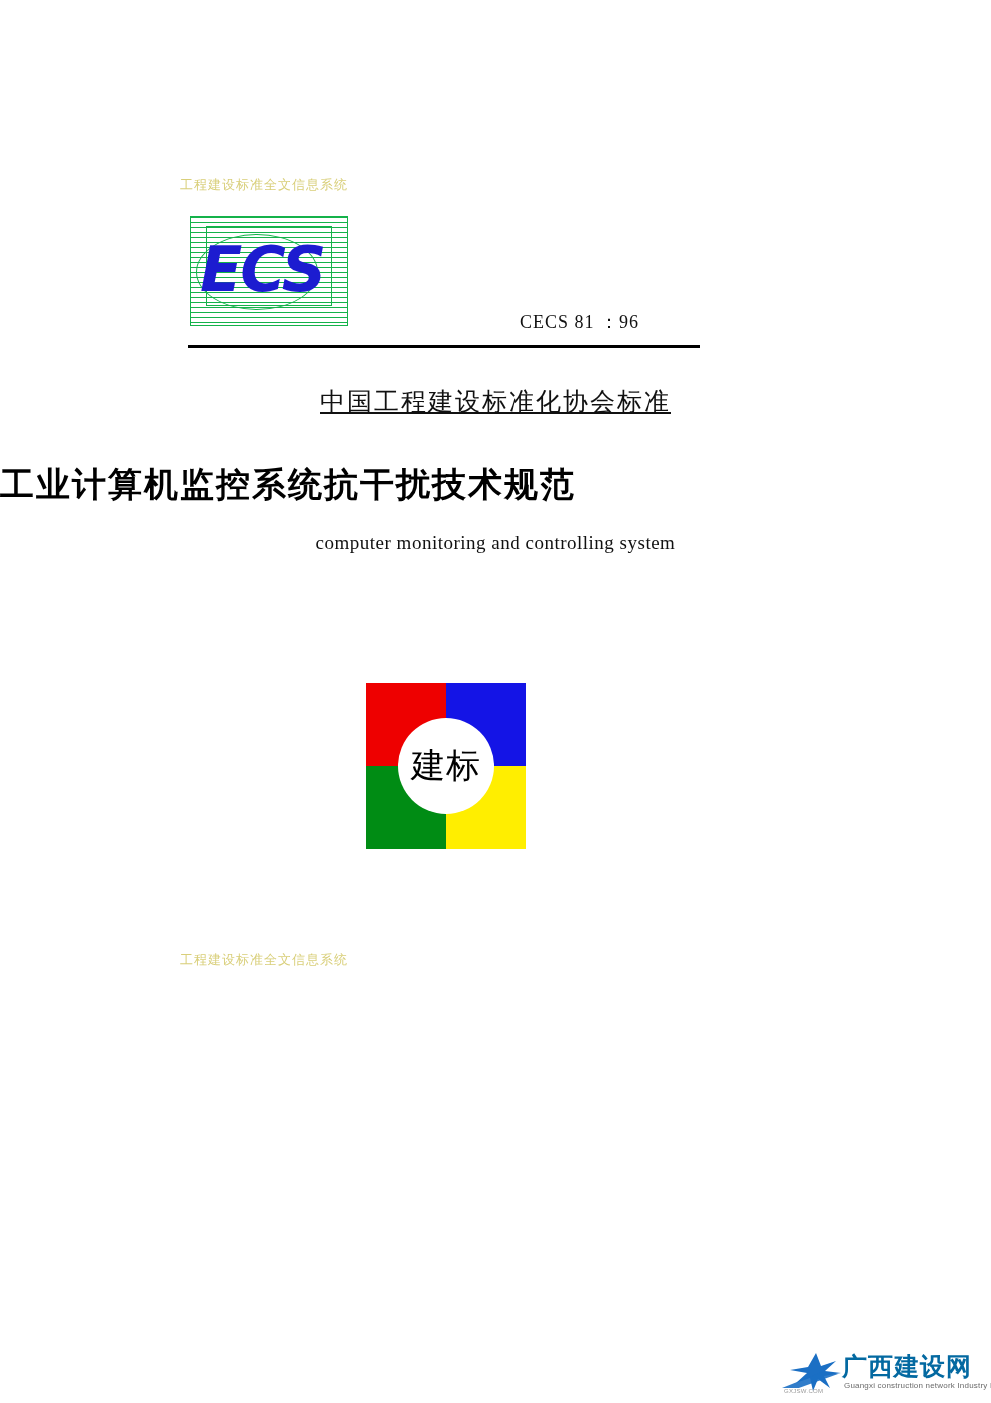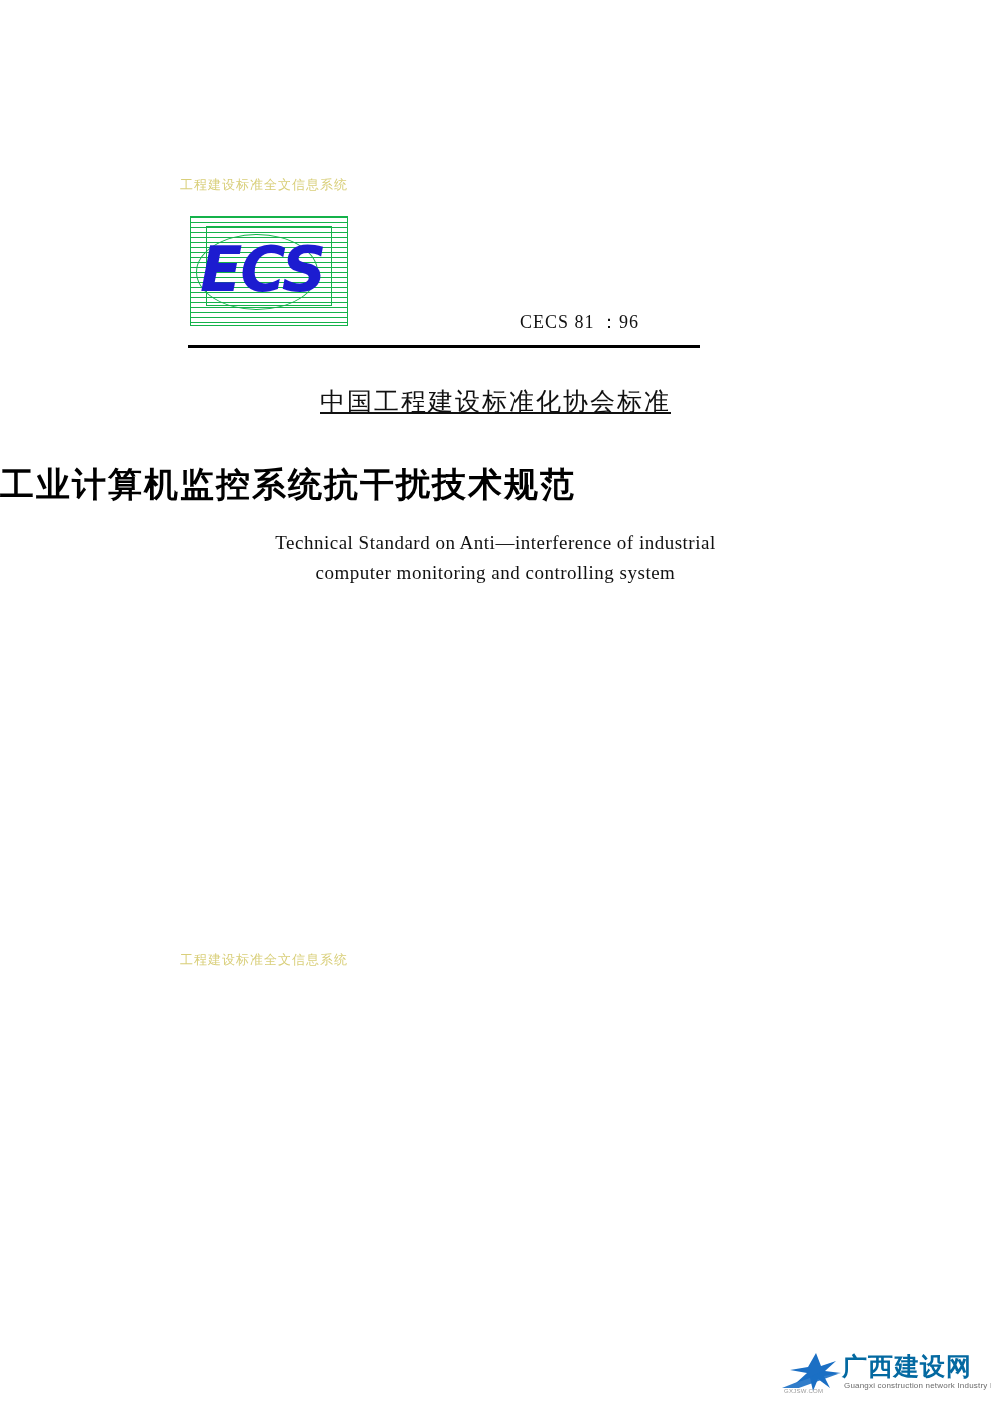--- a/index.html
+++ b/index.html
@@ -264,24 +264,31 @@
 
   <div class="std-code">CECS 81 ：96</div>
 
   <div class="rule"></div>
 
   <div class="assoc-line">中国工程建设标准化协会标准</div>
 
   <div class="main-title">工业计算机监控系统抗干扰技术规范</div>
 
   <div class="en-title">
-    <div>Technical Standard on Anti—interference of industrial</div>
     <div>computer monitoring and controlling system</div>
   </div>
 
+  <div class="emblem">
+    <div class="q q-tl"></div>
+    <div class="q q-tr"></div>
+    <div class="q q-bl"></div>
+    <div class="q q-br"></div>
+    <div class="disc"></div>
+    <div class="disc-text">建标</div>
+  </div>
 
   <div class="wm wm-bottom">工程建设标准全文信息系统</div>
 
   <div class="site-logo">
     <svg class="star" viewBox="0 0 62 40">
       <path d="M36 1 L41 14 L56 9 L45 19 L61 21 L44 24 L50 36 L38 27 L33 39 L30 26 L16 31 L27 21 L10 18 L28 15 Z" fill="#1b6fc4"></path>
     </svg>
     <div class="swoosh"></div>
     <div class="name">广西建设网</div>
     <div class="tagline">Guangxi construction network Industry Edition</div>

